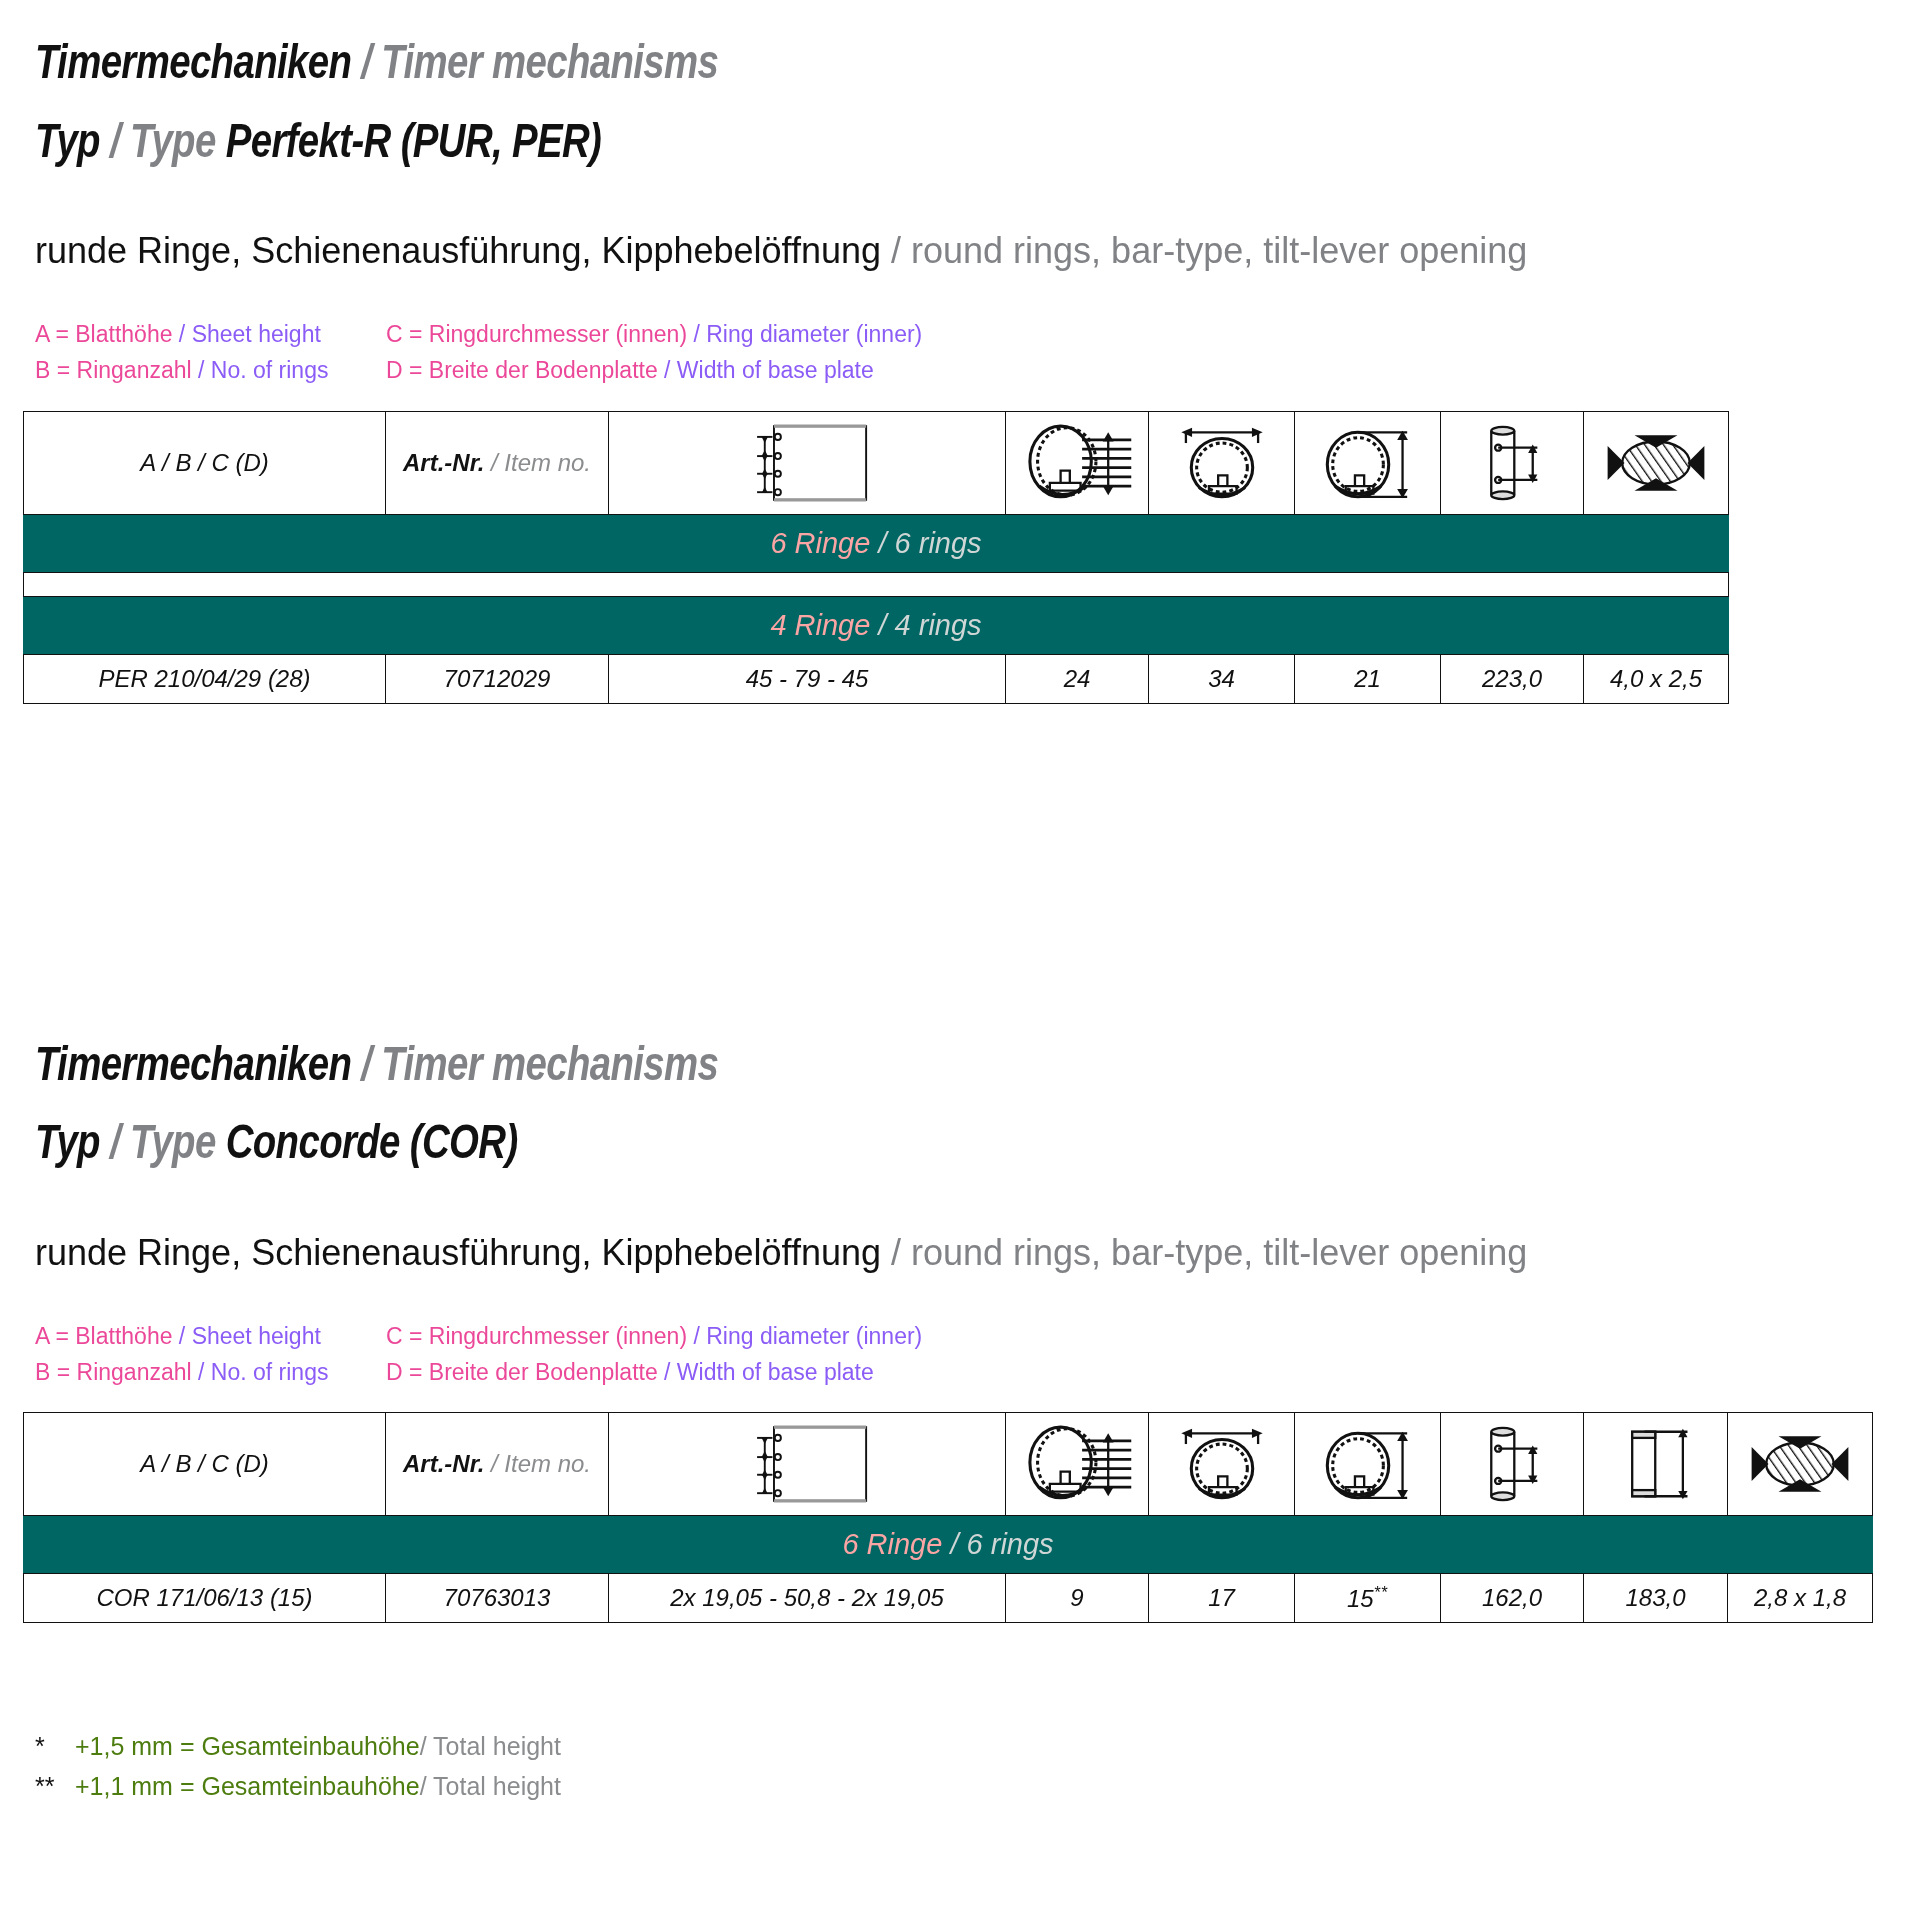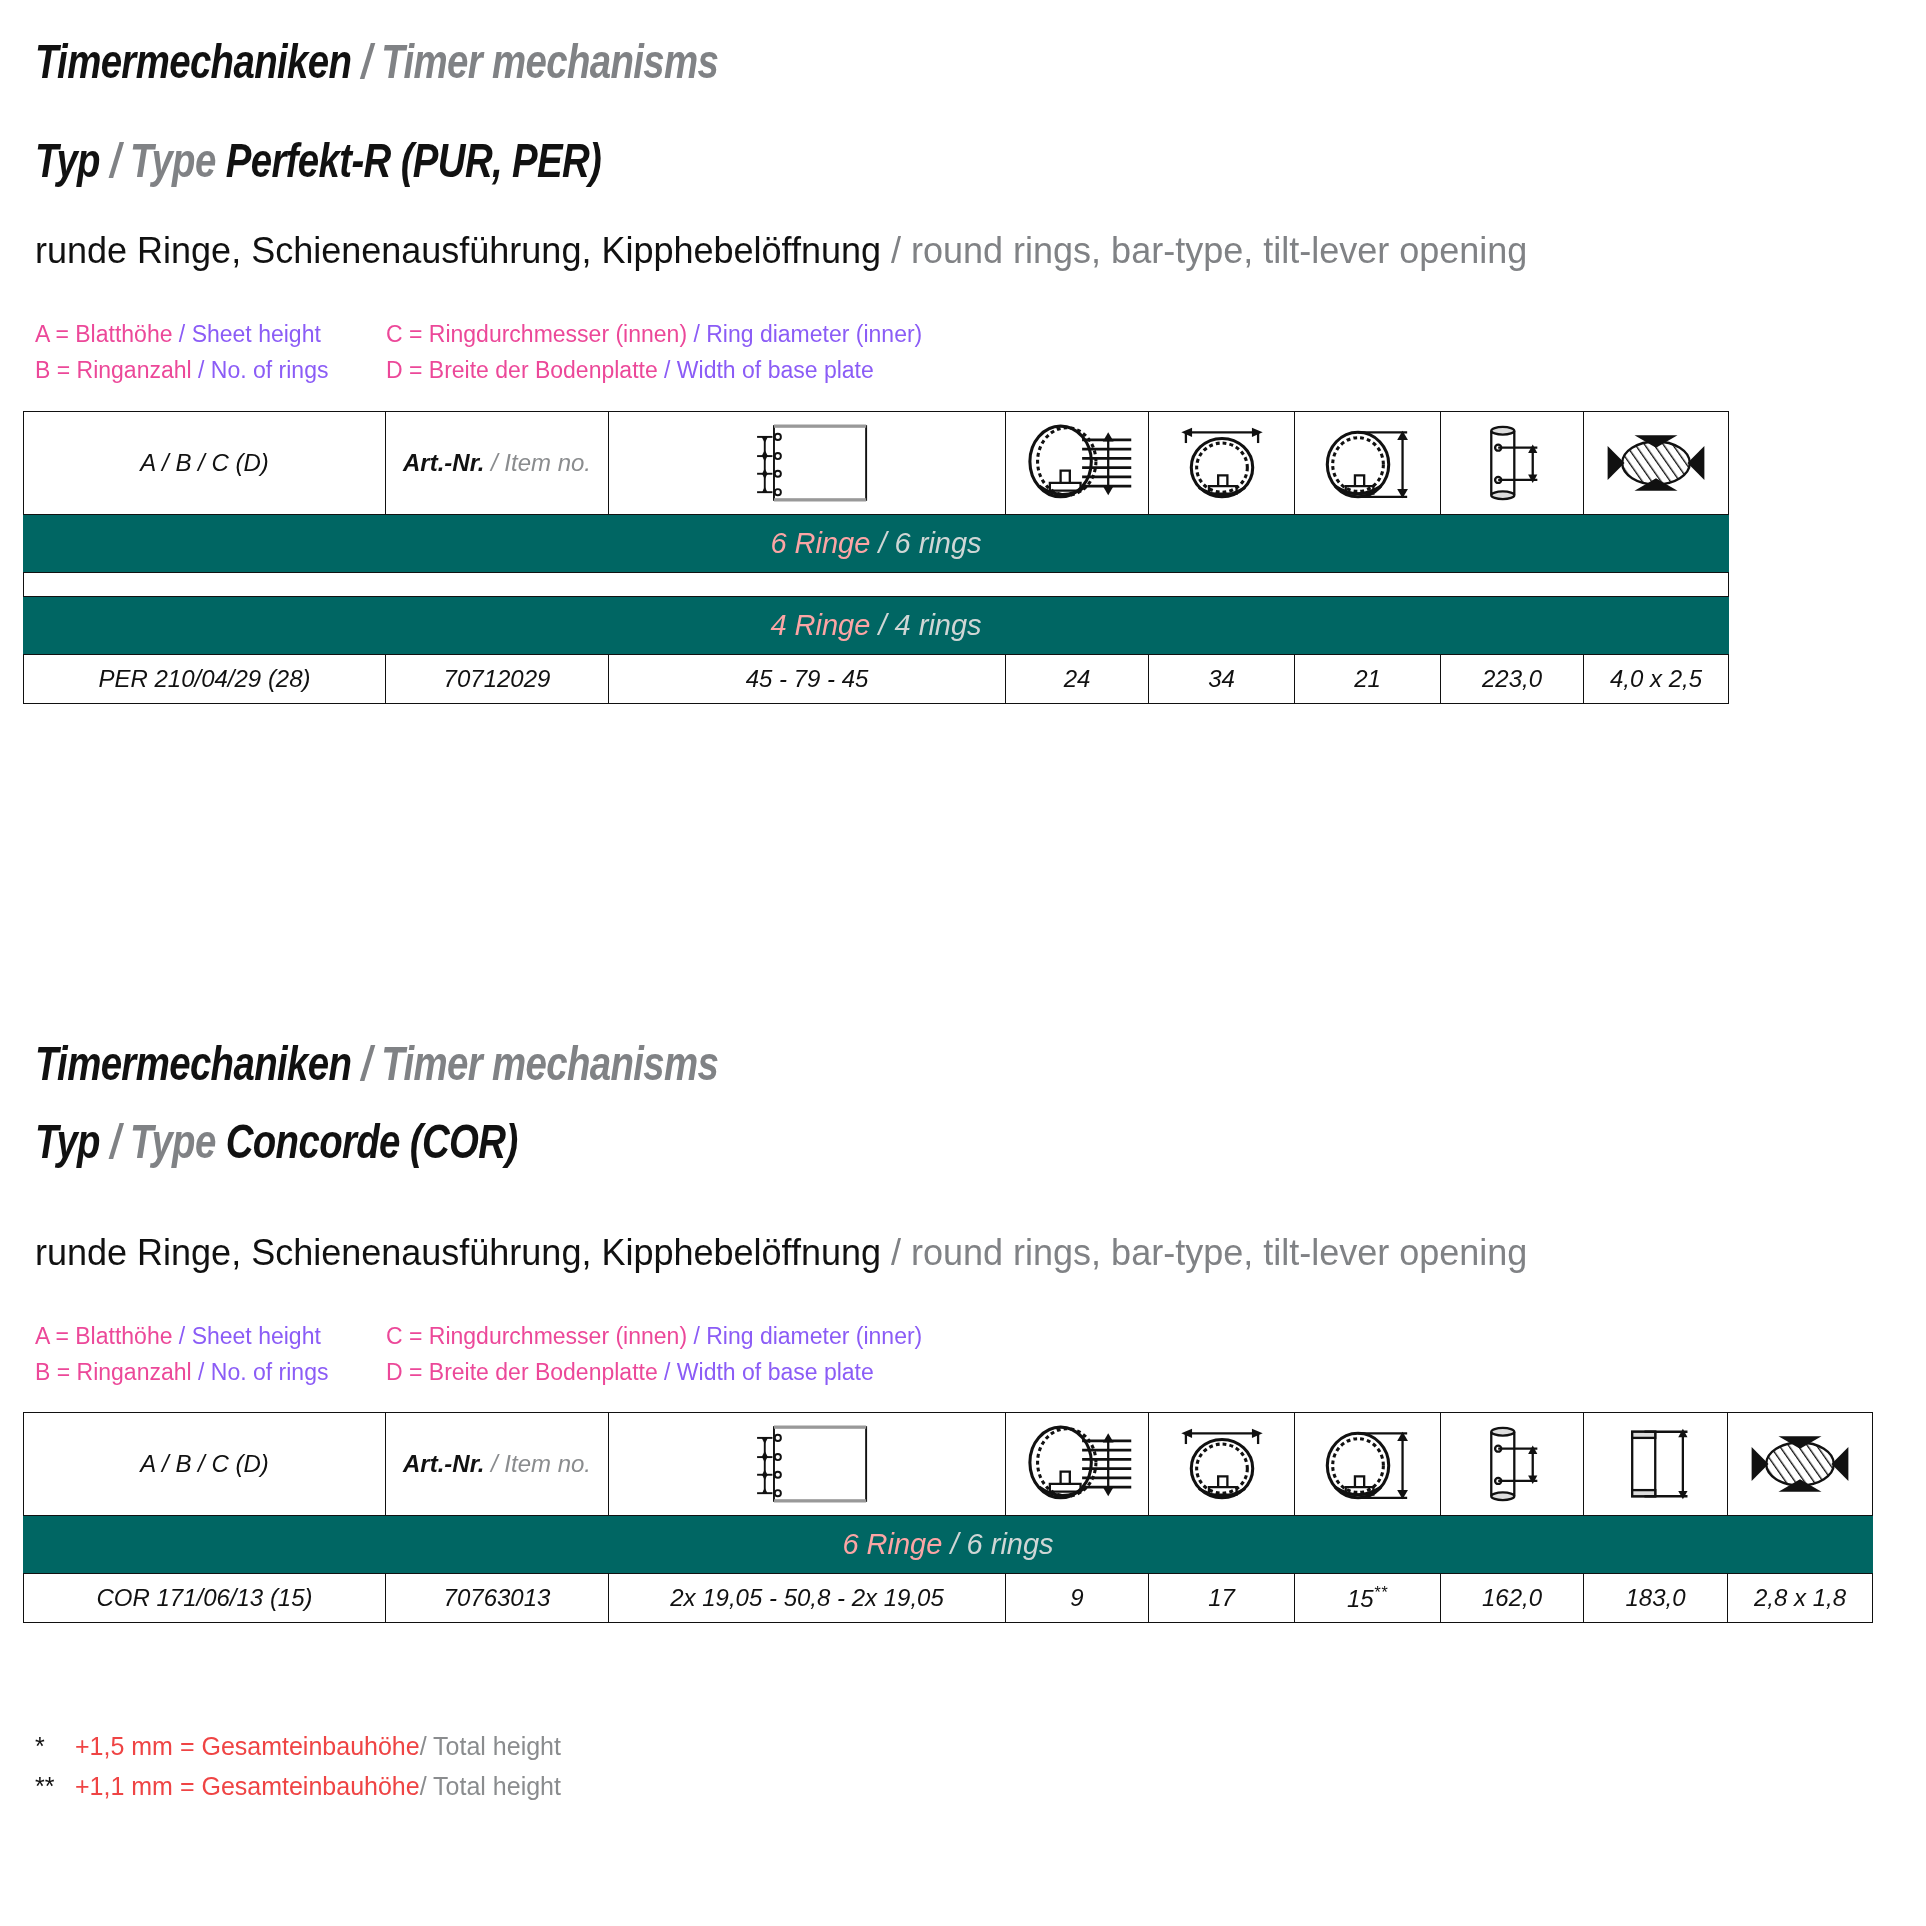--- a/index.html
+++ b/index.html
@@ -96,36 +96,36 @@
   tr.datarow td{height:48px;}
   tr.datarow td.left{text-align:center;}
   tr.spacer td{height:23px;border-left:1.5px solid #111111;border-right:1.5px solid #111111;}
 
   sup.fn{font-size:.68em;vertical-align:super;letter-spacing:0.8px;}
 
   
   .footnotes{margin-left:35px;}
   .fnrow{display:flex;font-size:25px;line-height:1.6;white-space:nowrap;}
   .fnmark{width:40px;display:inline-block;}
-  .fnrow .de{color:#ef4444;text-align:center;}
+  .fnrow .de{color:#4d7c0f;text-align:center;}
   .fnrow .en{color:#8a8c8e;}
 
   svg{display:block;margin:0 auto;}
 </style>
 </head>
 <body>
 
 <div class="page">
 
   <div class="block" style="top:37px;">
     <div class="title-line">
       <span class="de">Timermechaniken</span><span class="sep"> / </span><span class="en">Timer mechanisms</span>
     </div>
   </div>
-  <div class="block" style="top:116px;margin-top:20px;">
+  <div class="block" style="top:116px;">
     <div class="title-line t2">
       <span class="de">Typ</span><span class="sep"> / </span><span class="en">Type</span>&nbsp;<span class="de">Perfekt-R (PUR, PER)</span>
     </div>
   </div>
 
   <div class="block" style="top:231px;">
     <div class="subtitle">
       <span class="de">runde Ringe, Schienenausführung, Kipphebelöffnung</span><span class="en"> / round rings, bar-type, tilt-lever opening</span>
     </div>
   </div>

